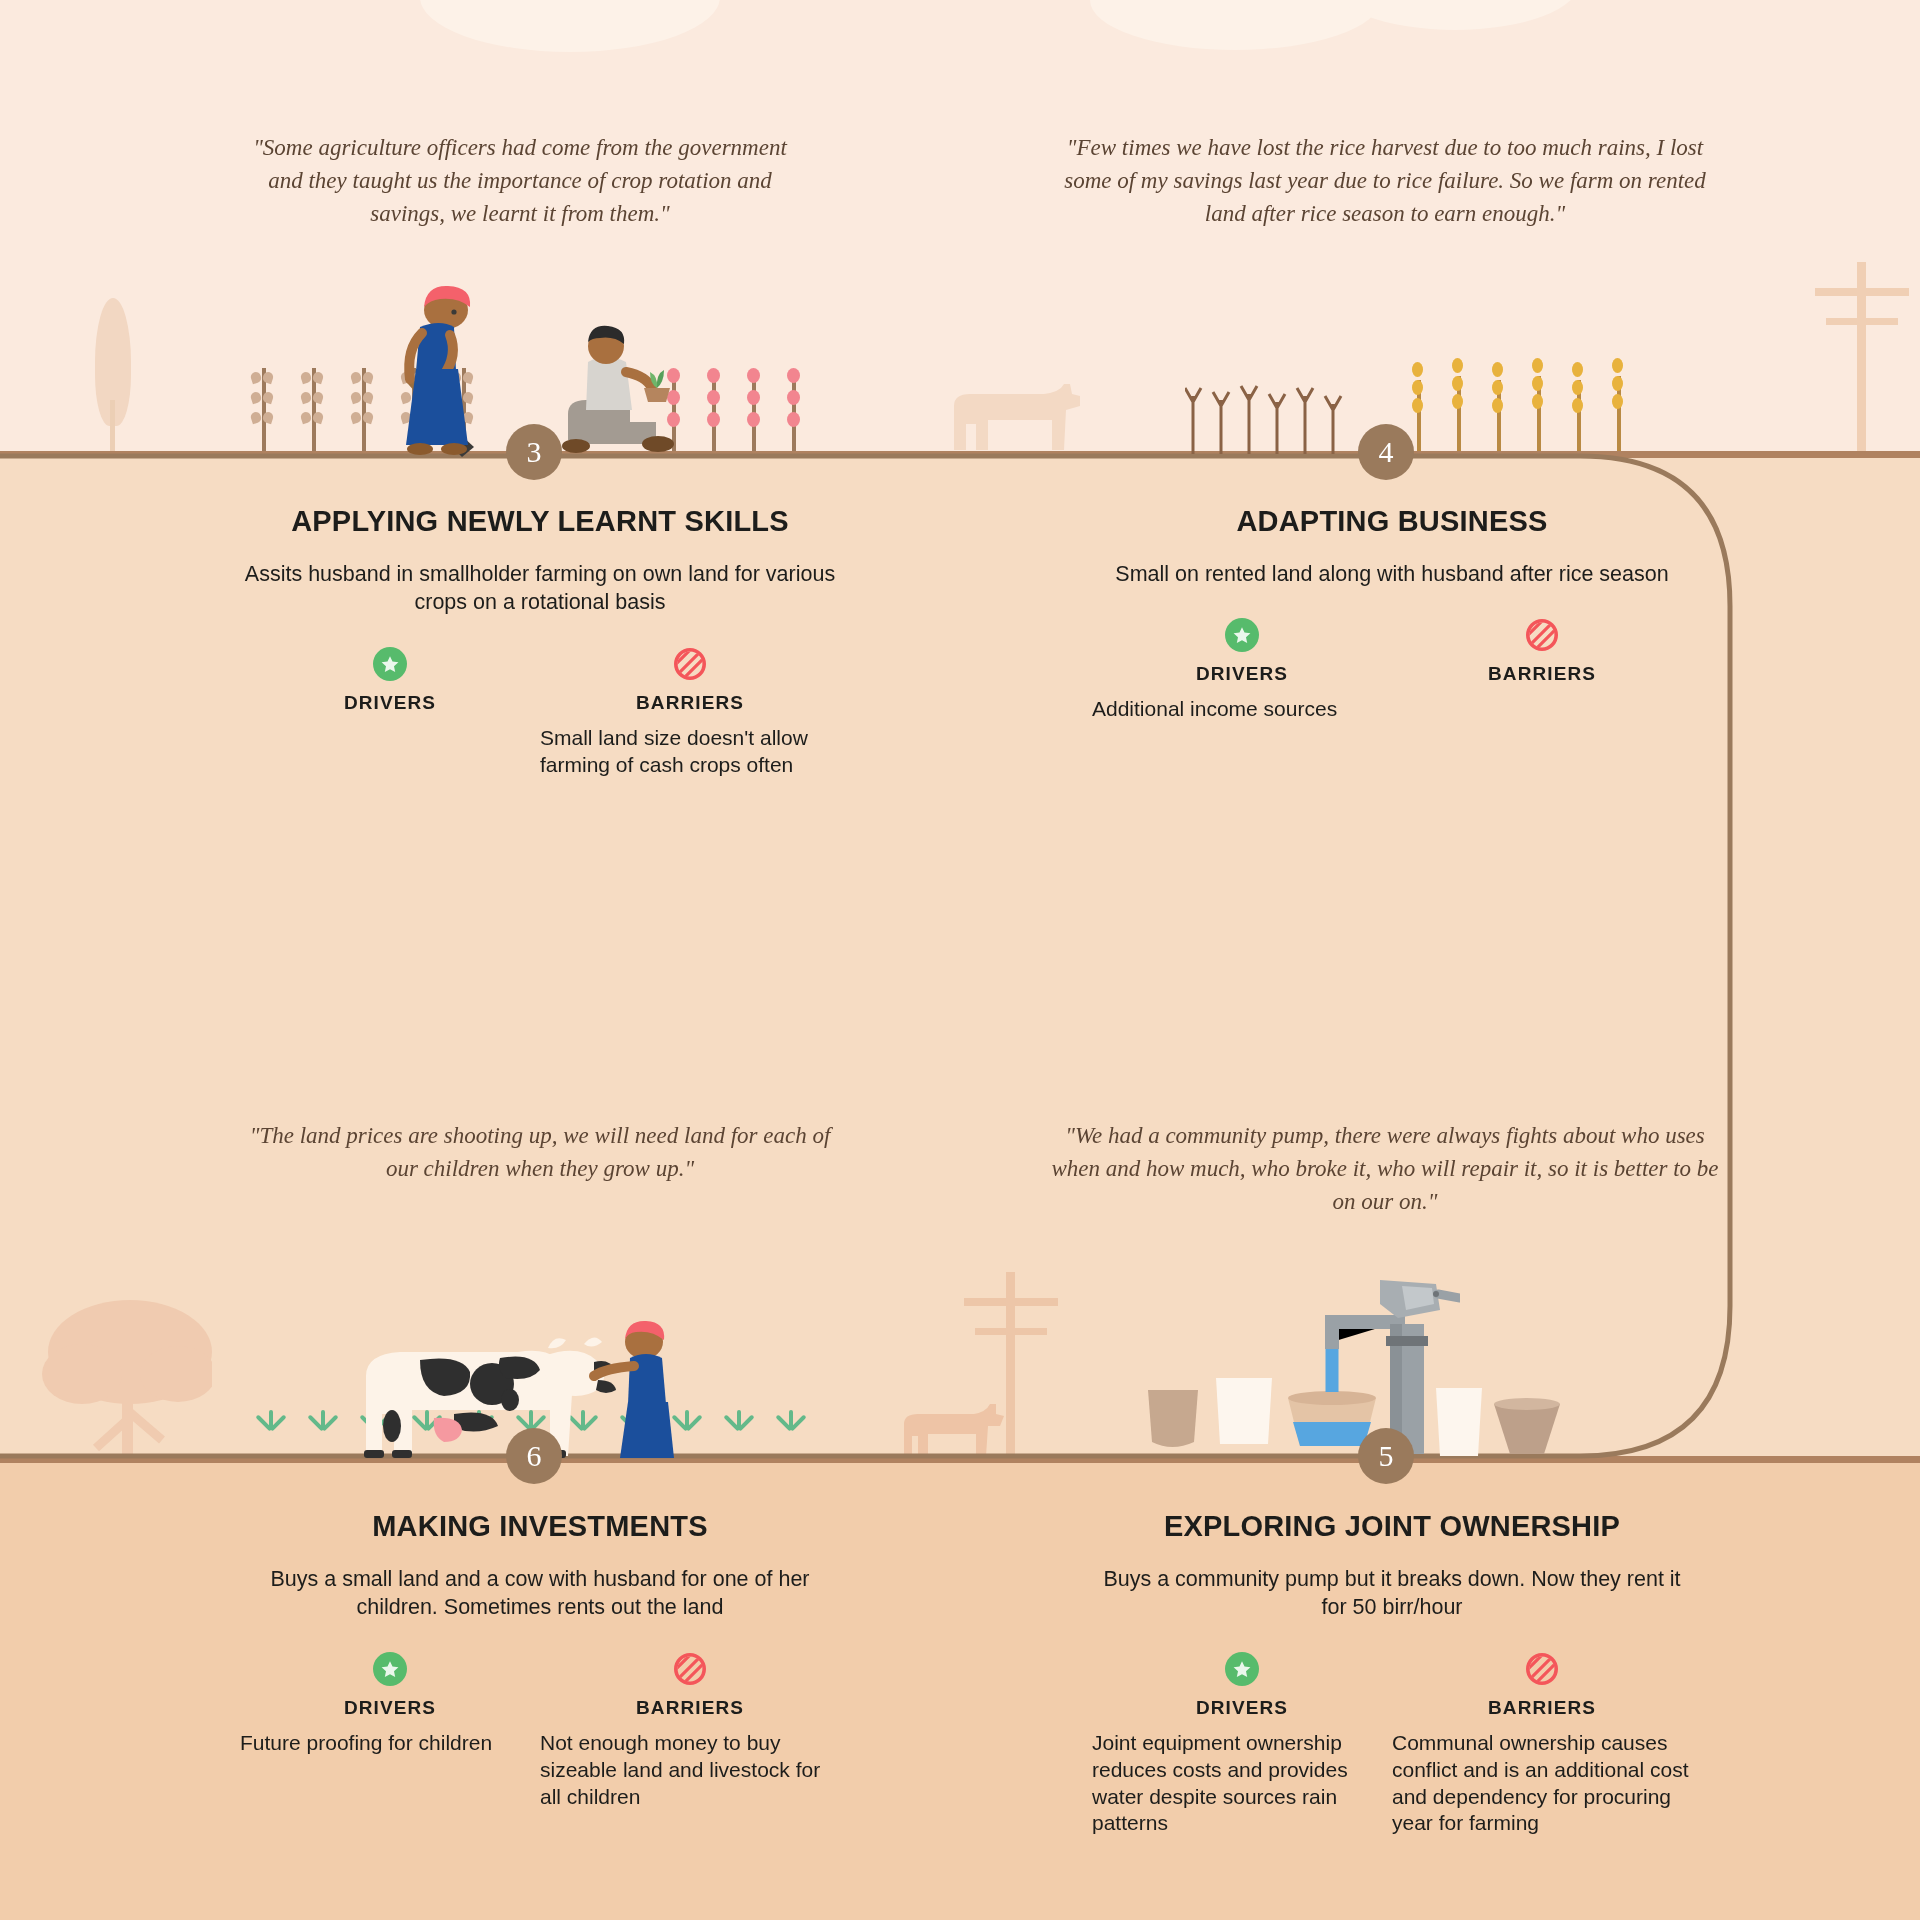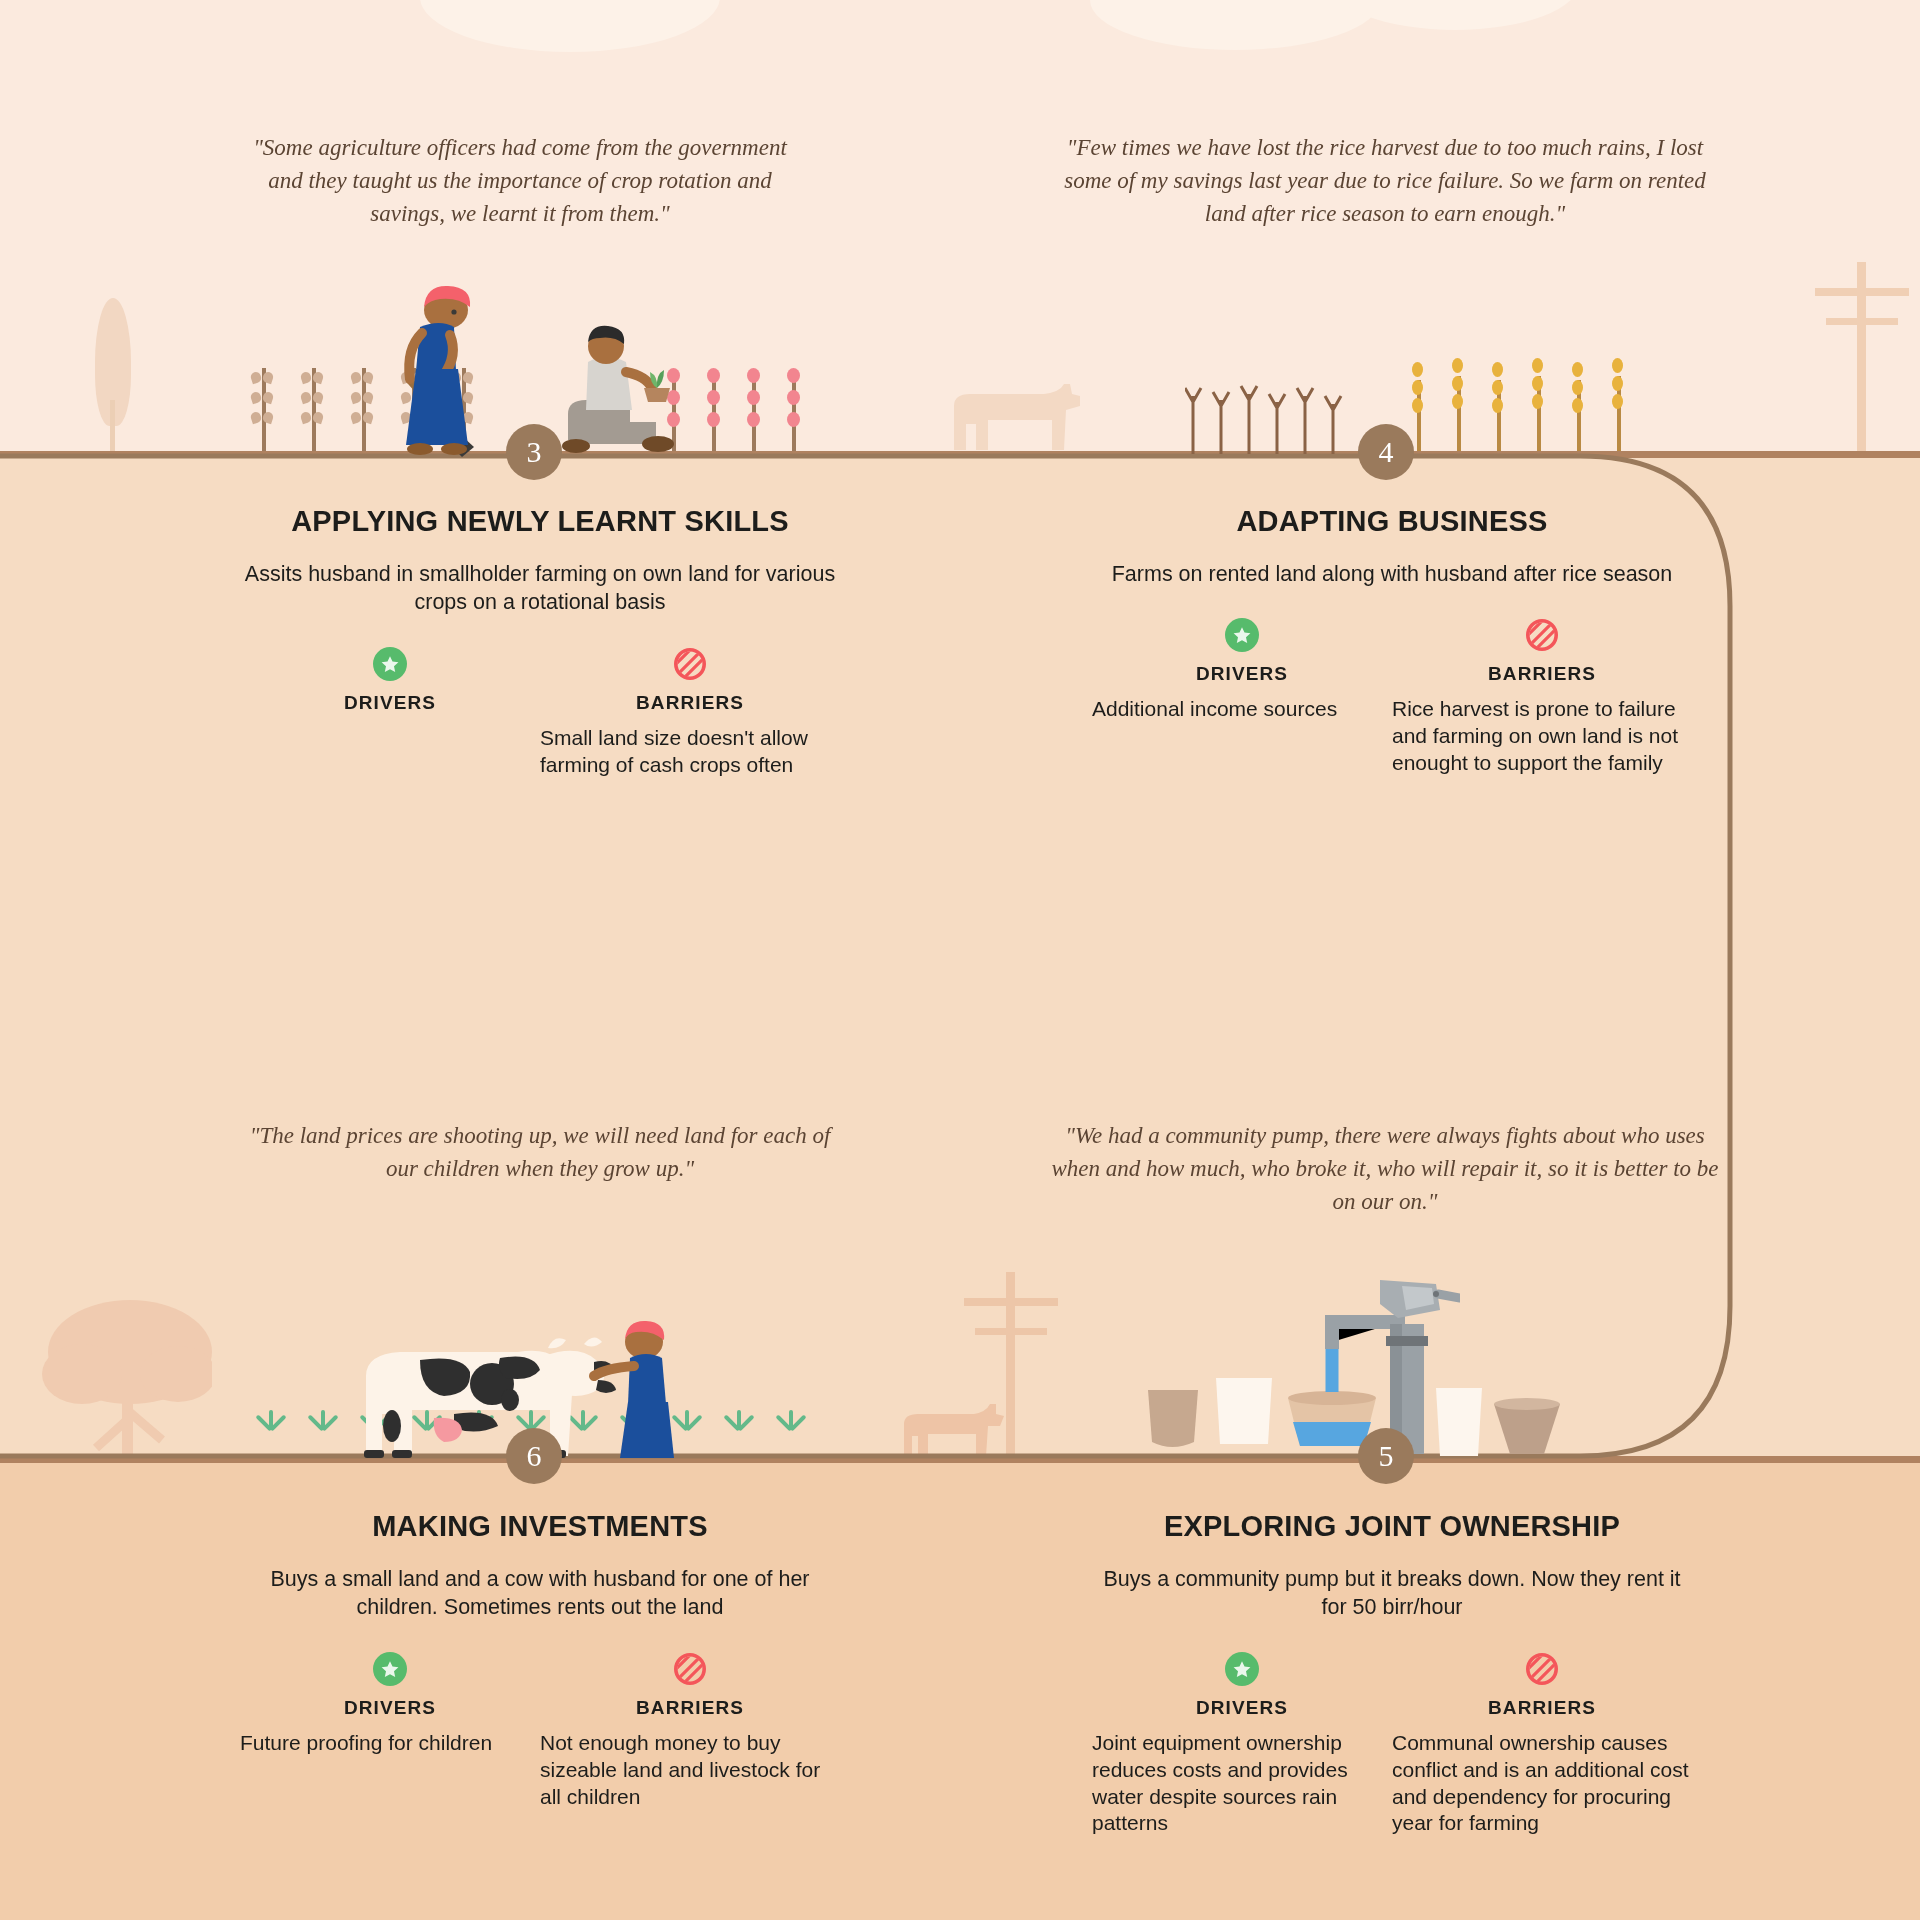--- a/index.html
+++ b/index.html
@@ -424,21 +424,21 @@
           </svg>
         </div>
         <div class="db-label">BARRIERS</div>
         <div class="db-text">Small land size doesn't allow farming of cash crops often</div>
       </div>
     </div>
   </div>
 
   <div class="panel" style="left:1092px;top:505px;width:600px;">
     <div class="panel-title">ADAPTING BUSINESS</div>
-    <div class="panel-desc">Farms on rented land along with husband after rice season</div>
+    <div class="panel-desc">Small on rented land along with husband after rice season</div>
     <div class="db-row">
       <div class="db-col">
         <div class="db-icon-wrap">
           <div class="icon-driver">
             <svg width="20" height="20" viewBox="0 0 20 20">
                 <path d="M10 2.2 L12.5 7.6 L18.4 8.3 L14 12.3 L15.2 18.1 L10 15.2 L4.8 18.1 L6 12.3 L1.6 8.3 L7.5 7.6 Z" fill="#eaf7ec"></path>
               </svg>
           </div>
         </div>
         <div class="db-label">DRIVERS</div>
@@ -452,21 +452,20 @@
                   <circle cx="17" cy="17" r="12.6"></circle>
                 </clipPath>
               </defs>
             <circle cx="17" cy="17" r="14.2" fill="none" stroke="#f4565a" stroke-width="3.6"></circle>
             <g clip-path="url(#bc4)" stroke="#f4565a" stroke-width="3.2">
               <path d="M-4 12 L22 -14 M-4 24 L28 -8 M-2 34 L34 -2 M4 38 L38 4 M14 40 L40 14"></path>
             </g>
           </svg>
         </div>
         <div class="db-label">BARRIERS</div>
-        <div class="db-text">Rice harvest is prone to failure and farming on own land is not enought to support the family</div>
       </div>
     </div>
   </div>
 
   <div class="panel" style="left:240px;top:1510px;width:600px;">
     <div class="panel-title">MAKING INVESTMENTS</div>
     <div class="panel-desc">Buys a small land and a cow with husband for one of her children. Sometimes rents out the land</div>
     <div class="db-row">
       <div class="db-col">
         <div class="db-icon-wrap">

